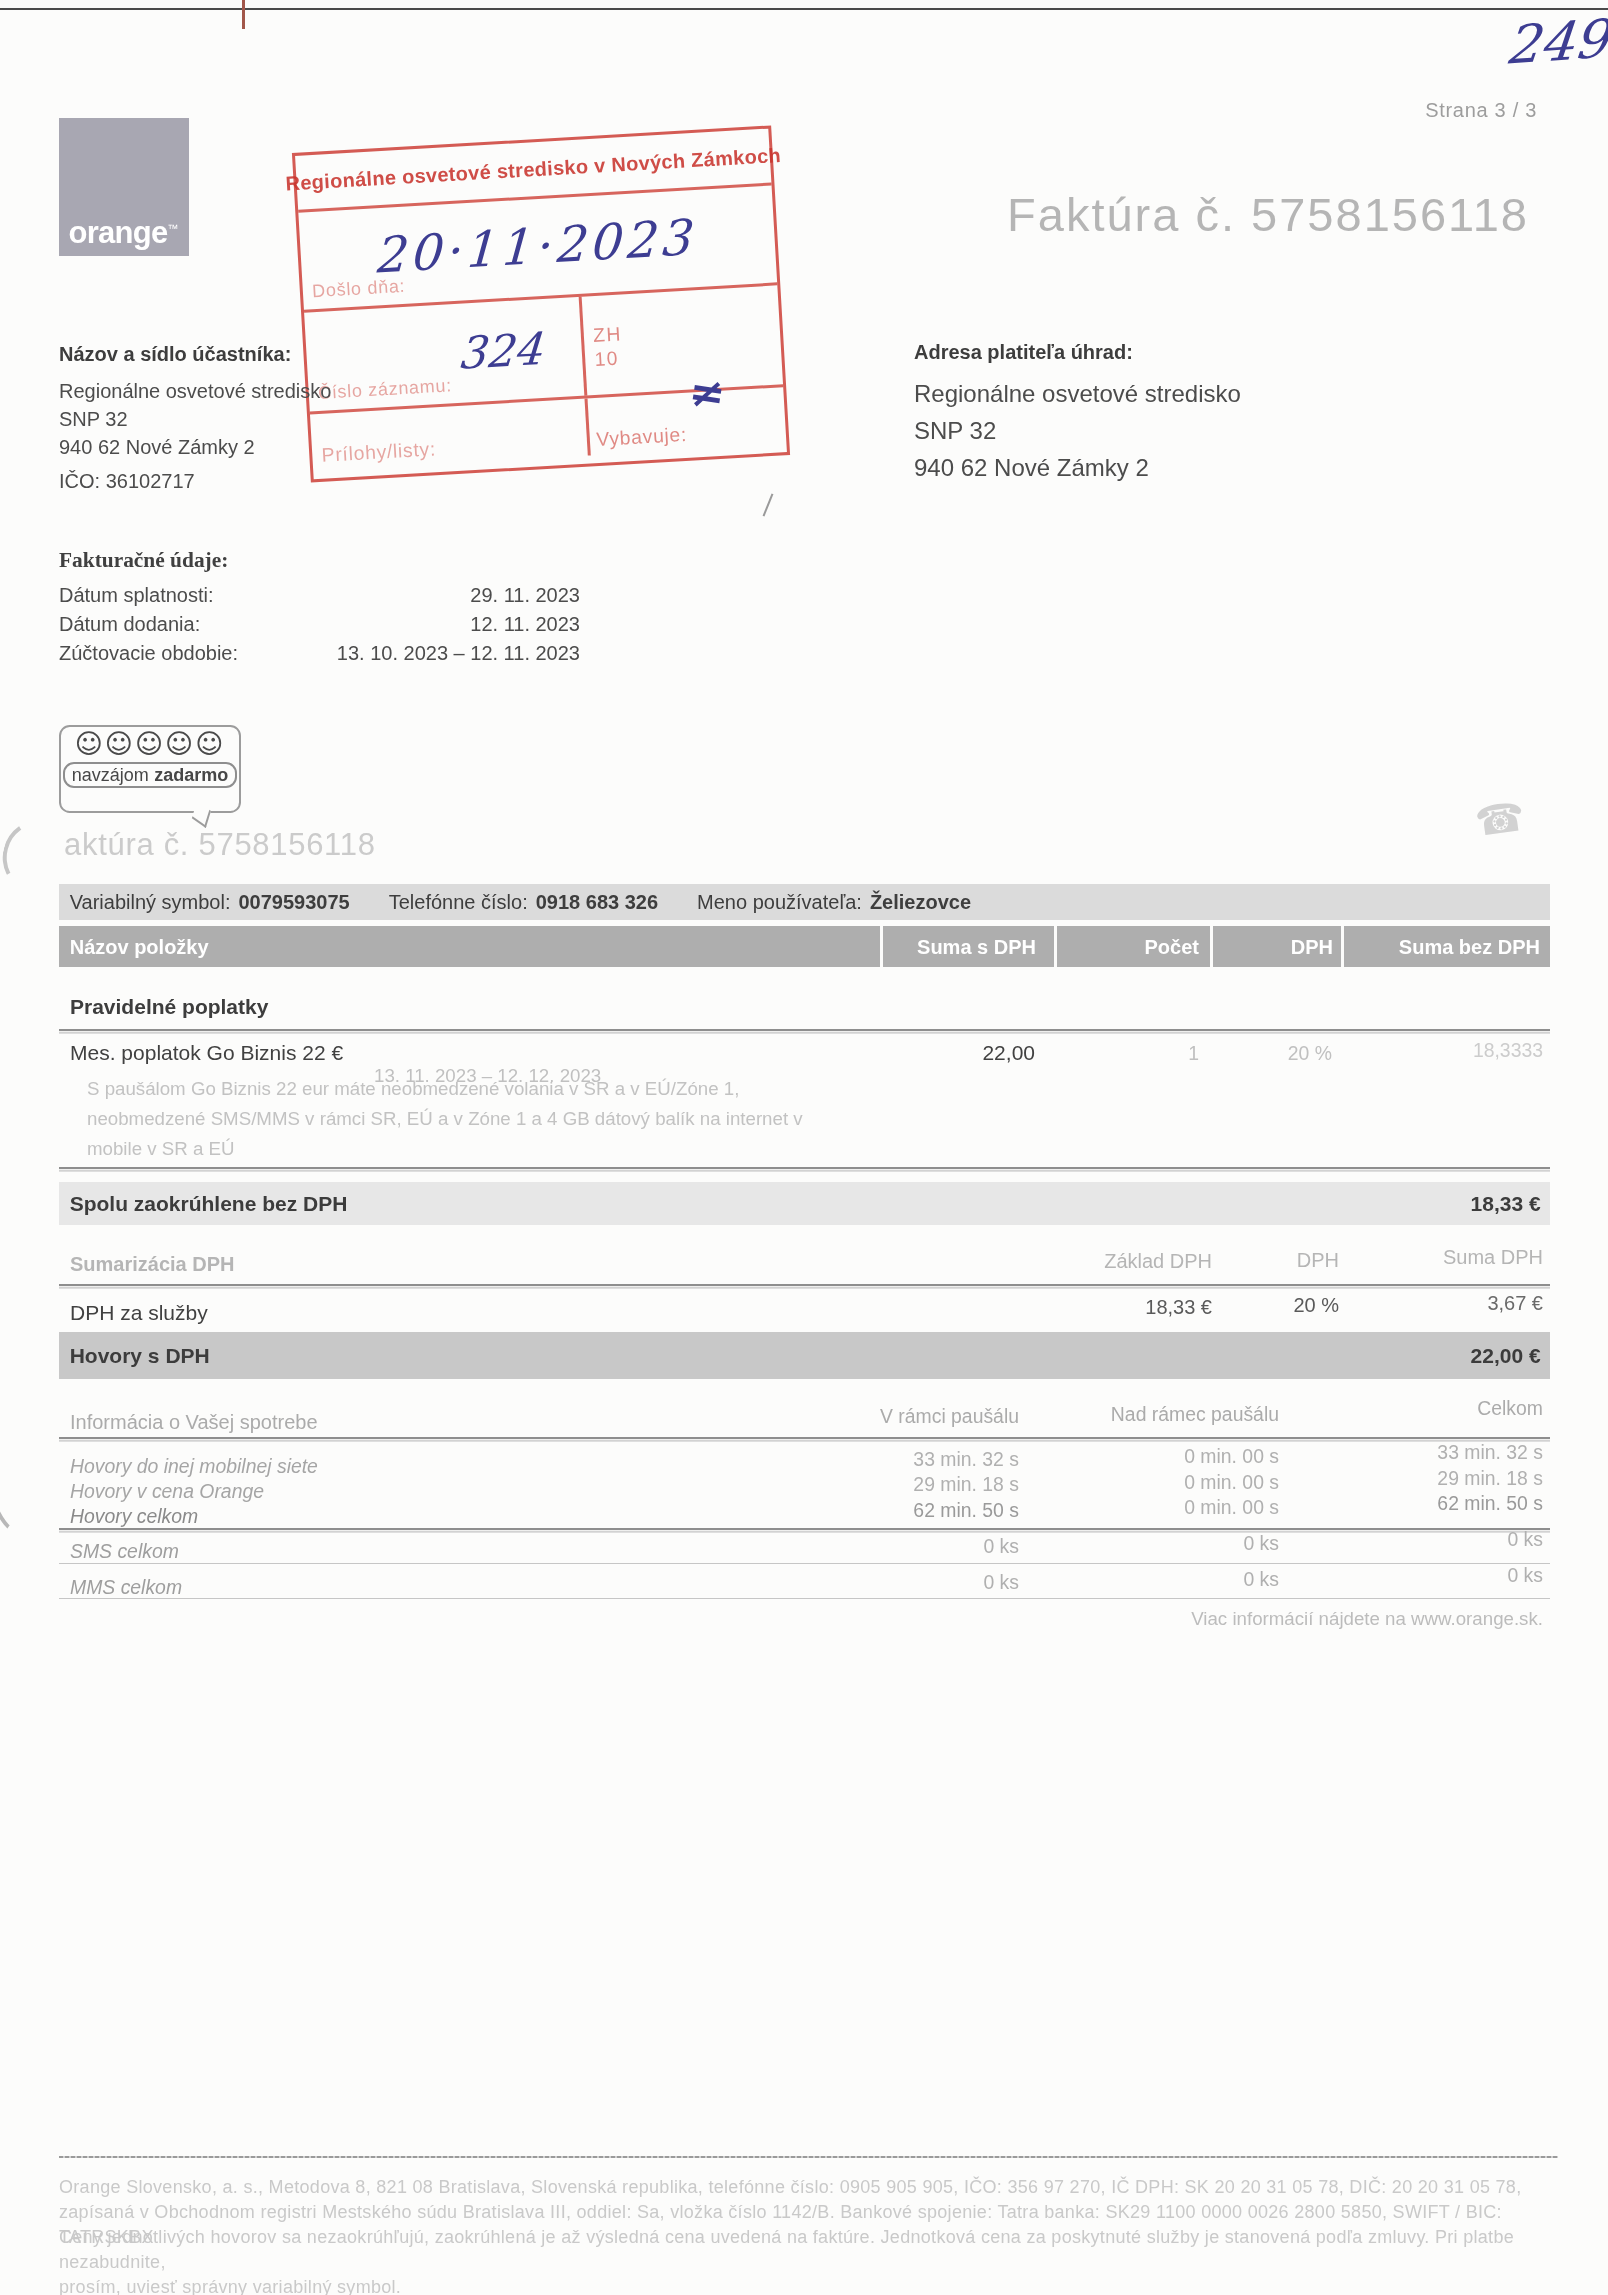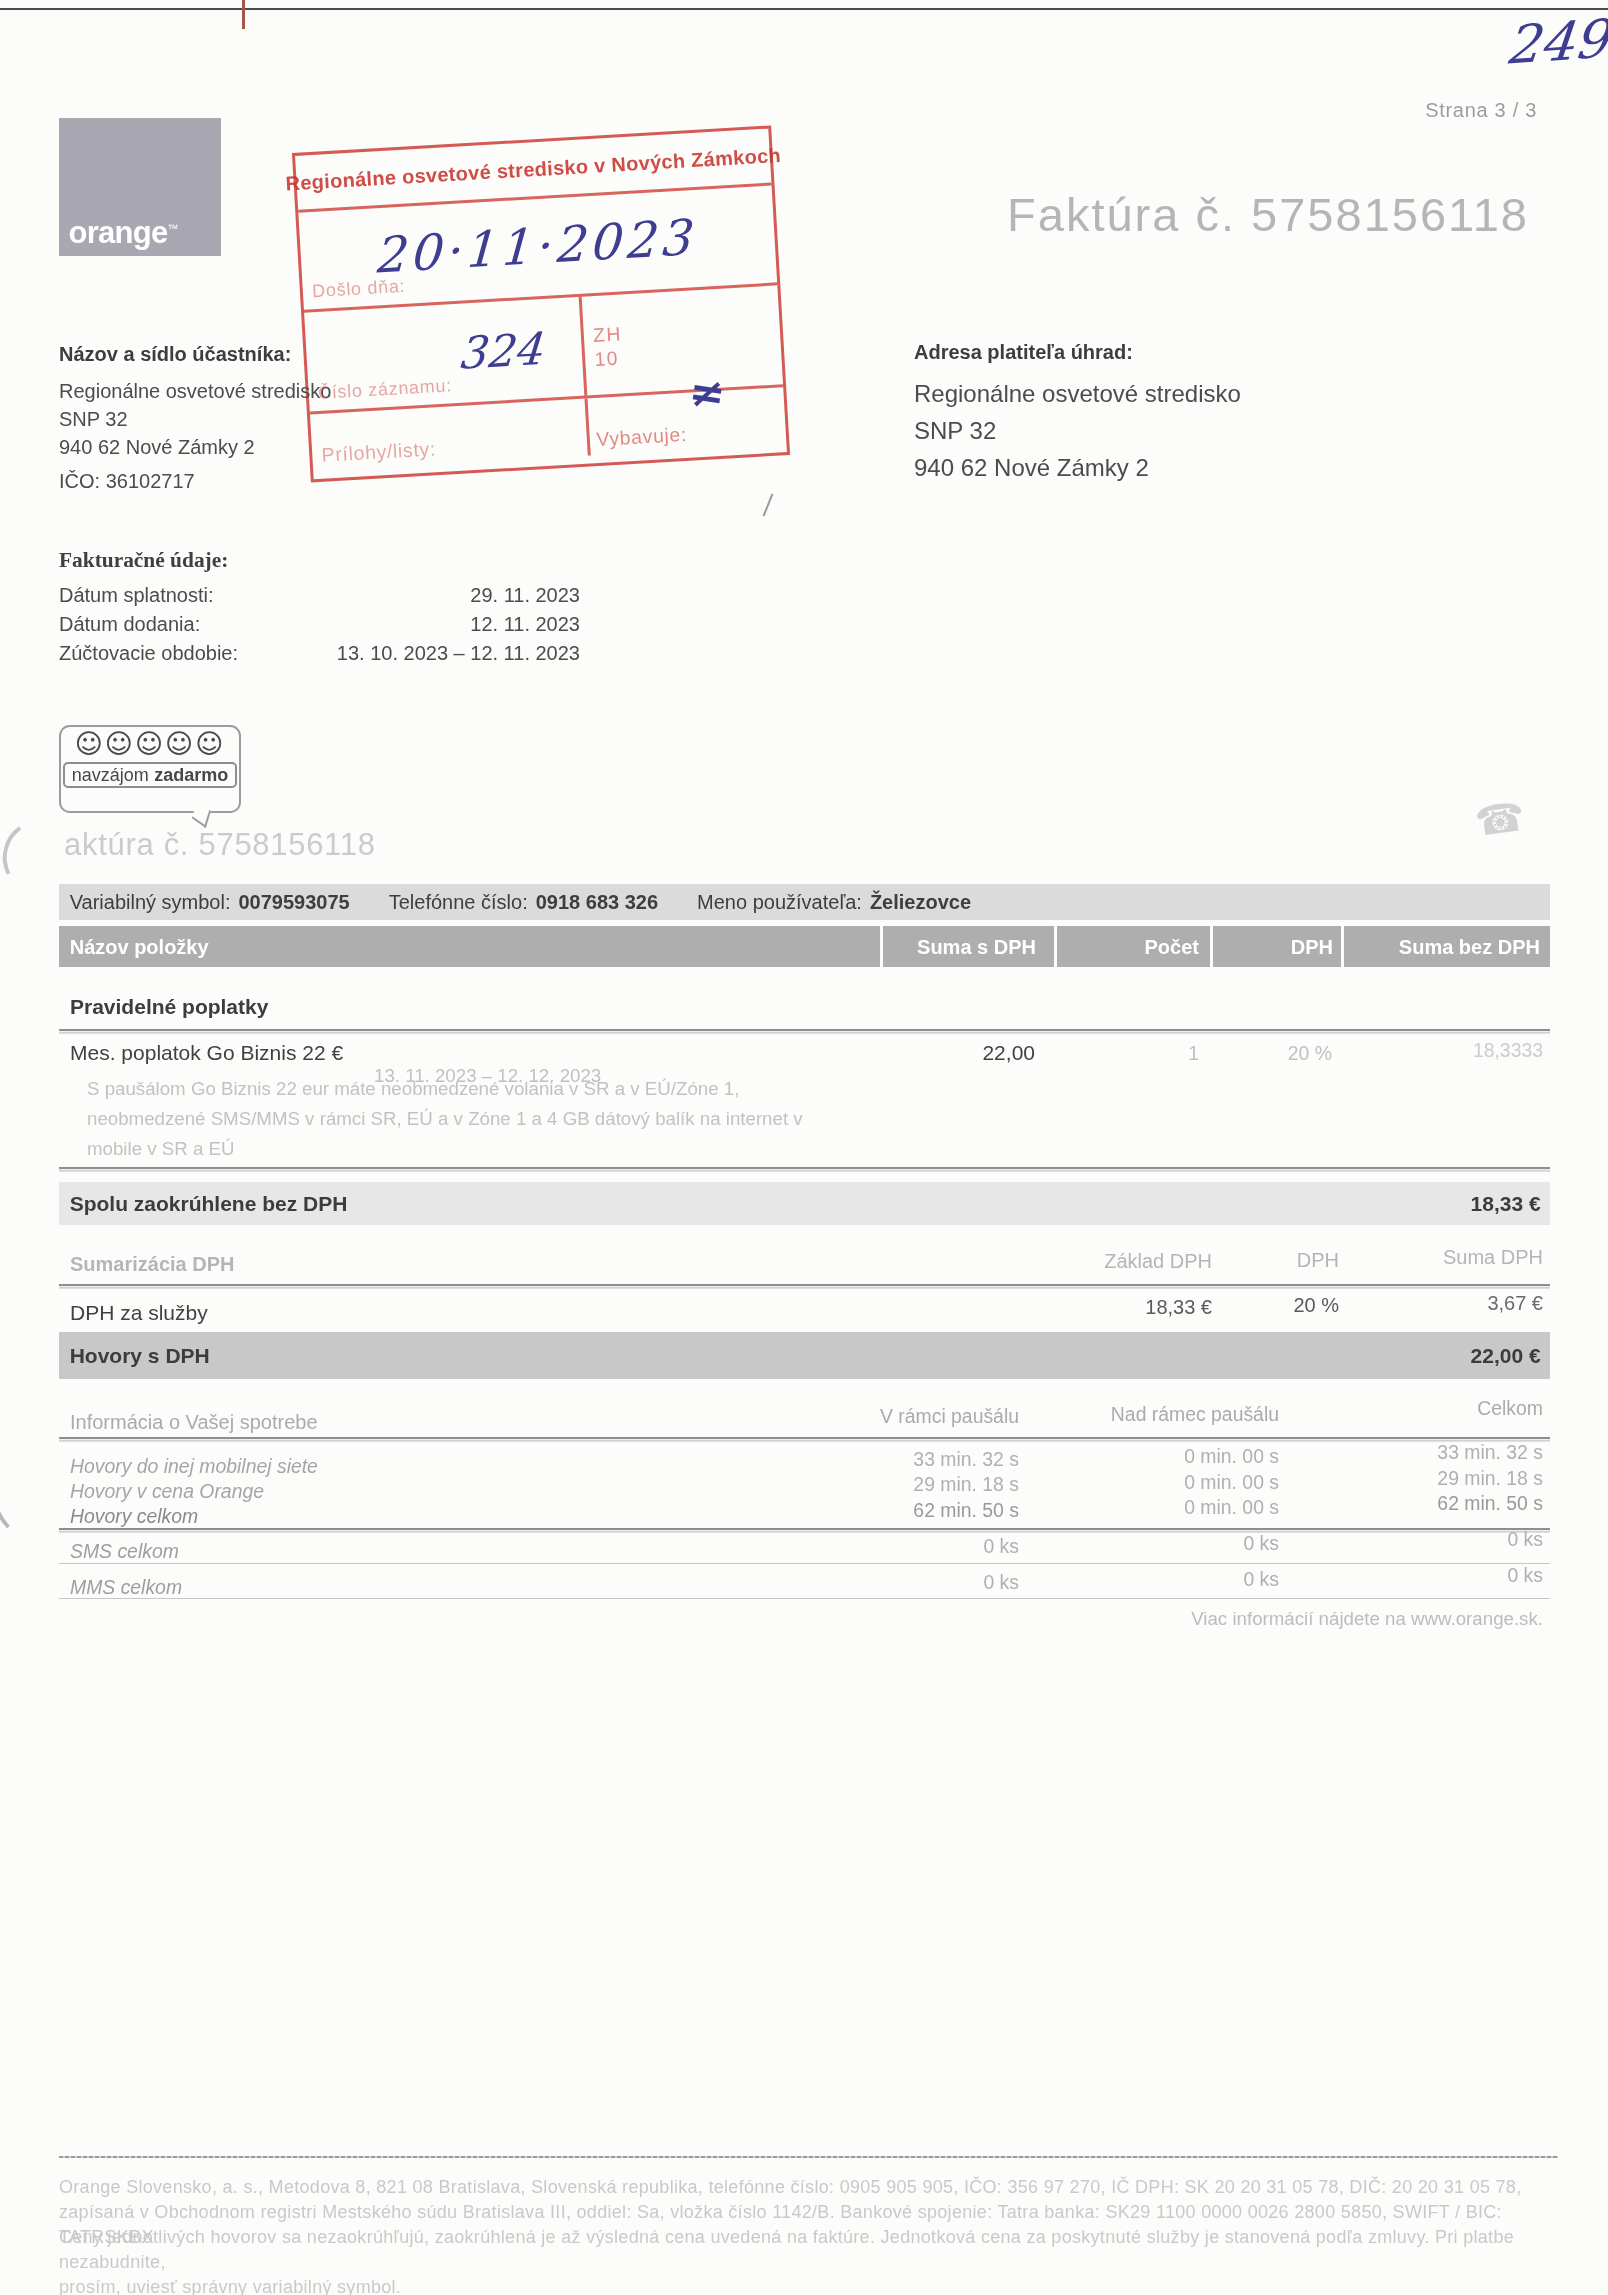--- a/index.html
+++ b/index.html
@@ -17,21 +17,21 @@
   .top-tick{left:242px;top:0;width:2.7px;height:29px;background:#a2574a;}
   .backslash{left:767px;top:493px;width:2px;height:24px;background:#9a9a9a;transform:rotate(22deg);}
   .c-arc{left:2.7px;top:821px;width:52px;height:61px;border:4.7px solid #c6c6c6;
          border-color:transparent transparent transparent #c6c6c6;border-radius:50%;transform:rotate(14deg);}
   .swoosh{left:-13.4px;top:1423px;width:56px;height:107px;border:4px solid #b8b8b8;
          border-color:transparent transparent transparent #b8b8b8;border-radius:50%;transform:rotate(-10deg);}
 
   .hw-249{left:1511px;top:10.7px;font-size:53px;transform:skewX(-12deg) rotate(-4deg);}
   .strana{left:1329px;top:99px;width:208px;text-align:right;font-size:20px;color:#9d9d9d;letter-spacing:0.7px;}
 
-  .logo{left:59px;top:118px;width:130px;height:138px;background:#a8a7b2;padding-left:32px;}
+  .logo{left:59px;top:118px;width:130px;height:138px;background:#a8a7b2;}
   .logo-text{position:absolute;left:9.4px;bottom:5.3px;font-size:31px;font-weight:bold;color:#ffffff;letter-spacing:-0.7px;}
   .logo-tm{font-size:10.7px;vertical-align:super;font-weight:normal;}
 
   
   .stamp{left:301px;top:139px;width:480px;height:330px;transform:rotate(-3.3deg);
          border:3.3px solid rgba(205,62,54,.85);box-sizing:border-box;}
   .stamp .row{position:relative;box-sizing:border-box;border-bottom:3.3px solid rgba(205,62,54,.8);}
   .stamp-title{height:57px;display:flex;align-items:center;justify-content:center;
          font-size:20px;font-weight:bold;color:rgba(200,52,45,.88);letter-spacing:0.3px;white-space:nowrap;}
   .stamp-row-date{height:100px;}
@@ -59,21 +59,21 @@
   .billing-rows{position:relative;margin-top:10.7px;width:528px;}
   .billing-row{position:relative;height:29px;font-size:20px;color:#4c4c4c;}
   .billing-row .lab{position:absolute;left:0;}
   .billing-row .val{position:absolute;left:0;width:521px;text-align:right;}
 
   .thanks-badge{left:59px;top:725px;width:182px;height:88px;border:2.7px solid #9c9c9c;border-radius:10.7px;box-sizing:border-box;}
   .thanks-badge::after{content:"";position:absolute;bottom:-11.4px;right:29px;width:14.7px;height:14.7px;
         background:#fcfcfb;border-right:2.7px solid #9c9c9c;border-bottom:2.7px solid #9c9c9c;
         transform:rotate(35deg) skewX(18deg);}
   .badge-faces{text-align:center;font-size:27px;letter-spacing:2px;color:#4a4a4a;margin-top:1.3px;}
-  .badge-label{width:max-content;margin:2.7px auto 0;border:2px solid #8e8e8e;border-radius:5px;
+  .badge-label{width:max-content;margin:2.7px auto 0;border:2px solid #8e8e8e;border-radius:11px;
         padding:0.7px 6.7px;font-size:18px;color:#474747;}
   .badge-label b{margin-left:5.3px;}
   .thanks-text{left:258px;top:723px;font-size:23px;line-height:35px;color:#474747;letter-spacing:0.2px;}
 
   .faint-title{left:64px;top:827px;font-size:31px;color:#cbcbcb;letter-spacing:0.7px;}
   .phone-icon{left:1475px;top:796px;font-size:40px;color:#d2d2d2;transform:rotate(-8deg);}
 
   .vs-bar{left:59px;top:884px;width:1491px;height:36px;background:#dbdbdb;display:flex;align-items:center;
         padding-left:10.7px;box-sizing:border-box;font-size:20px;color:#3e3e3e;}
   .vs-bar .grp{margin-right:39px;white-space:nowrap;}

